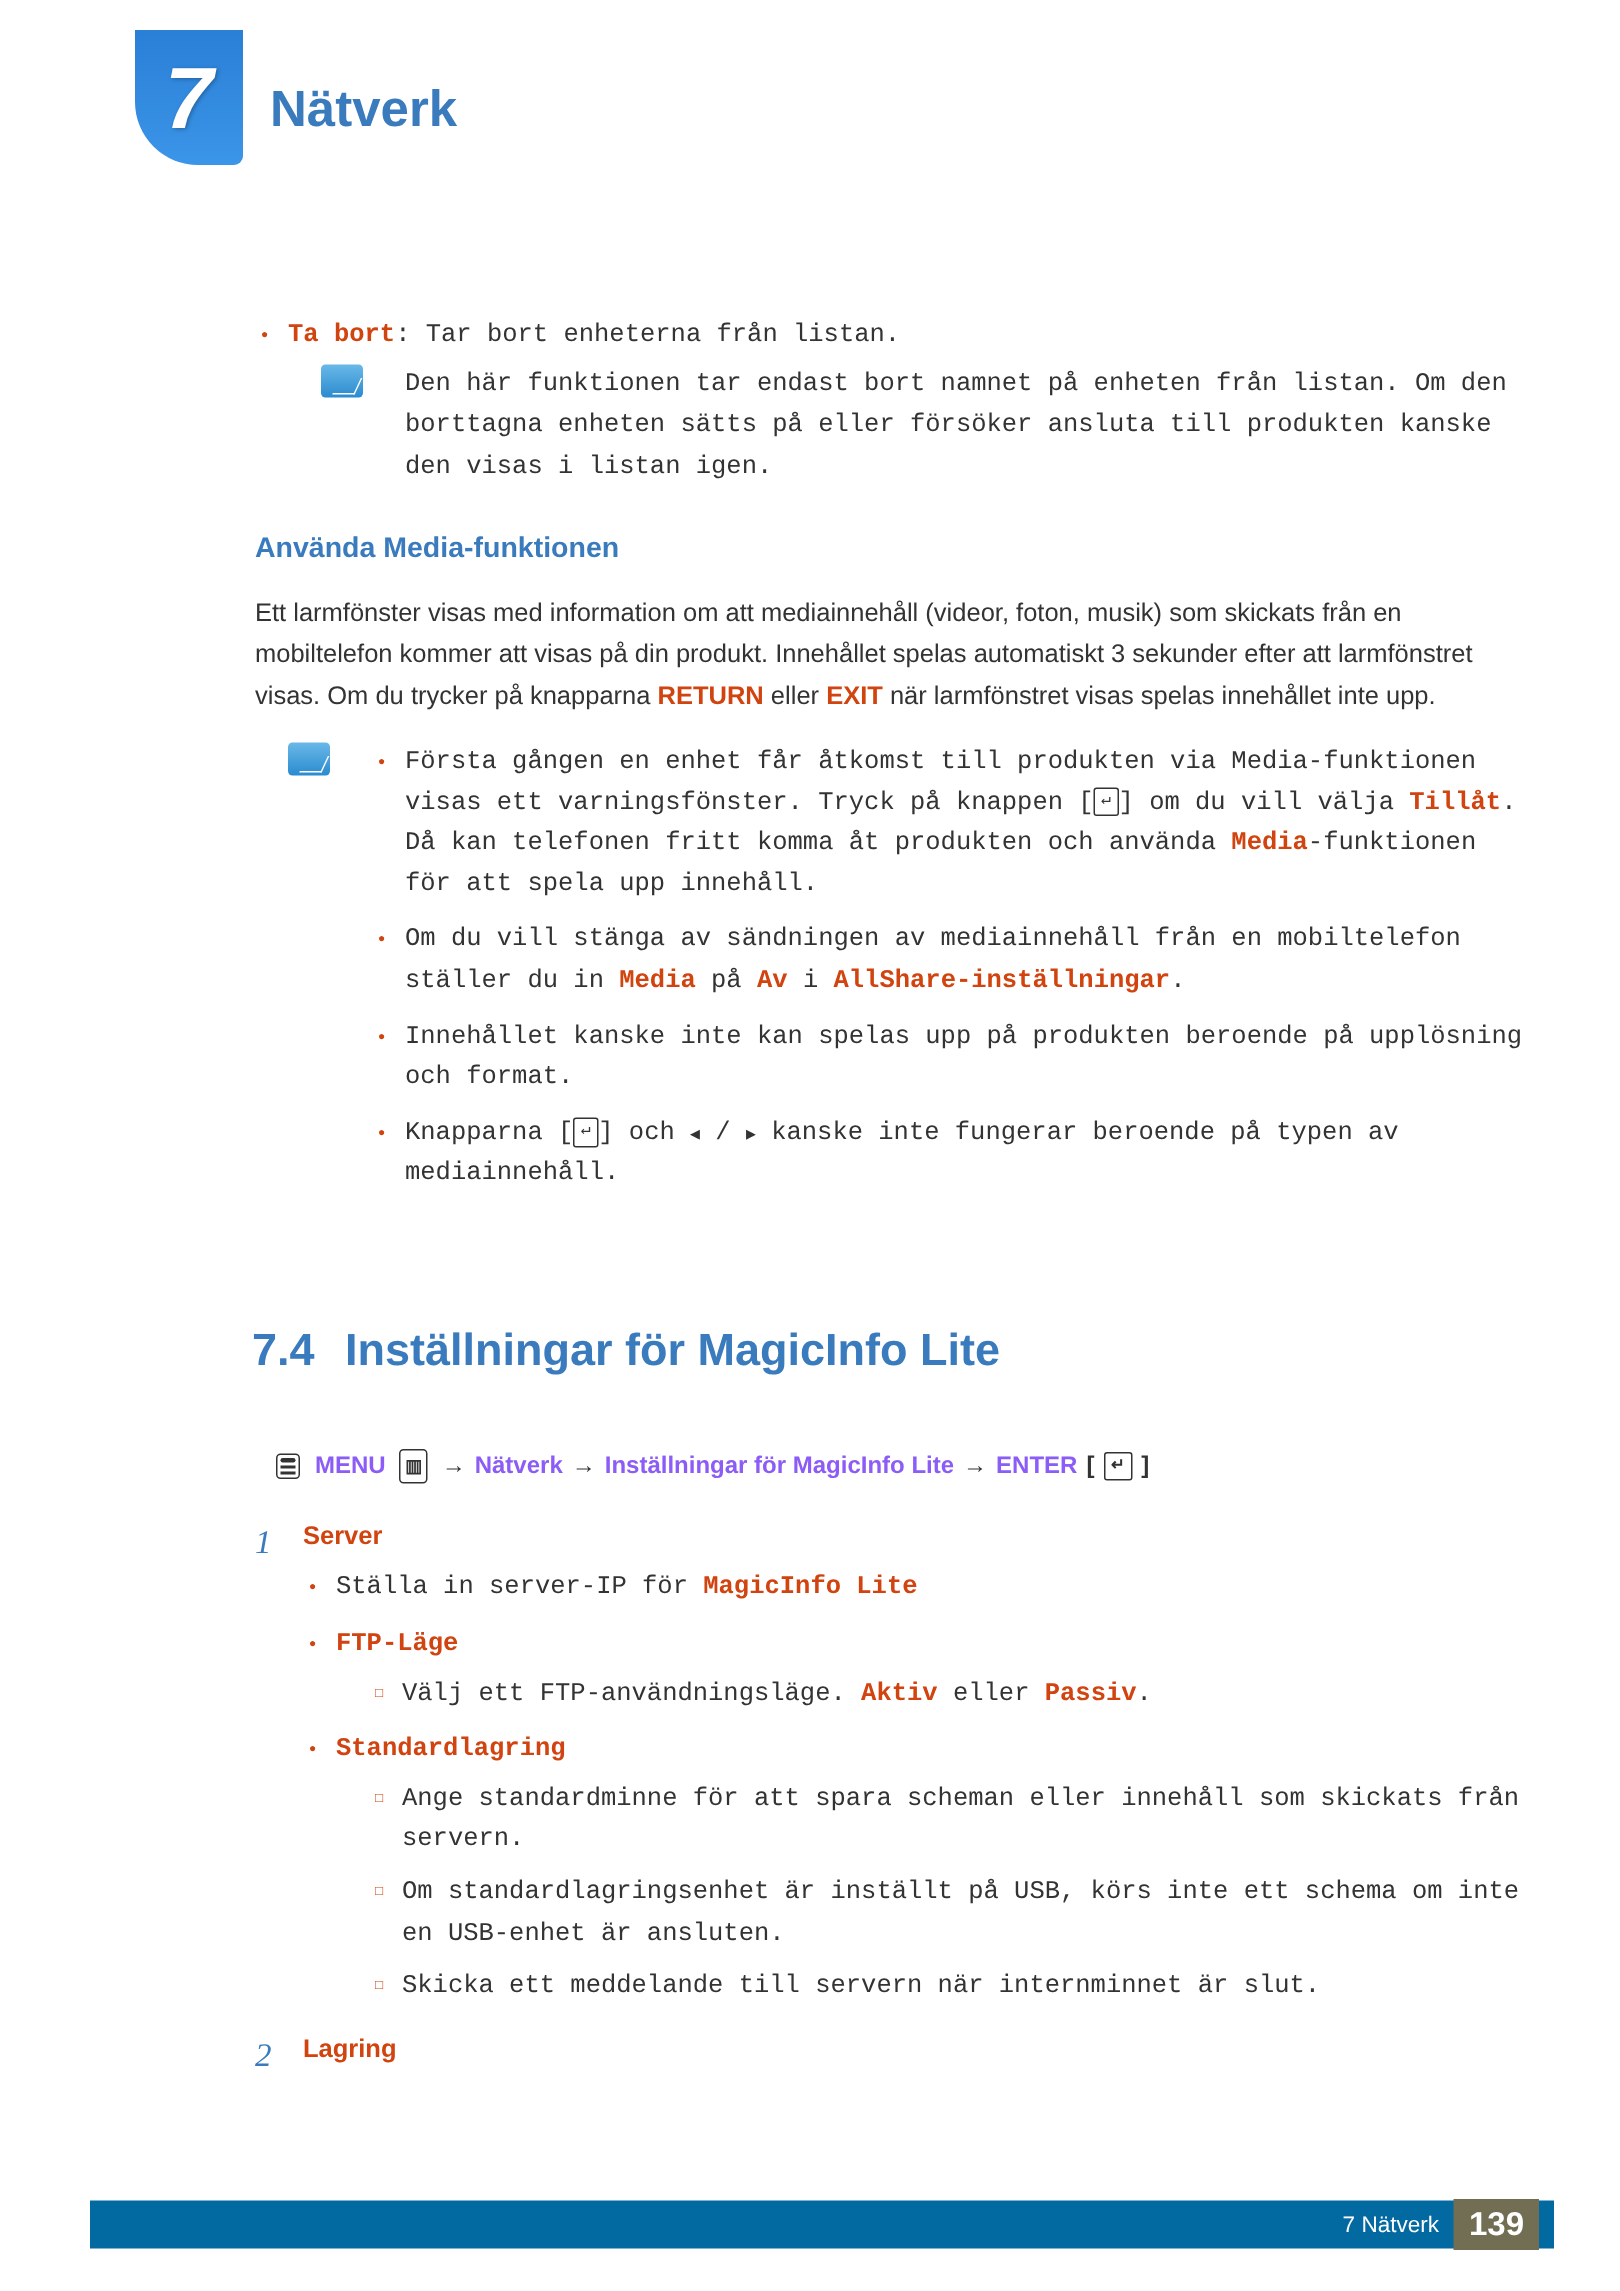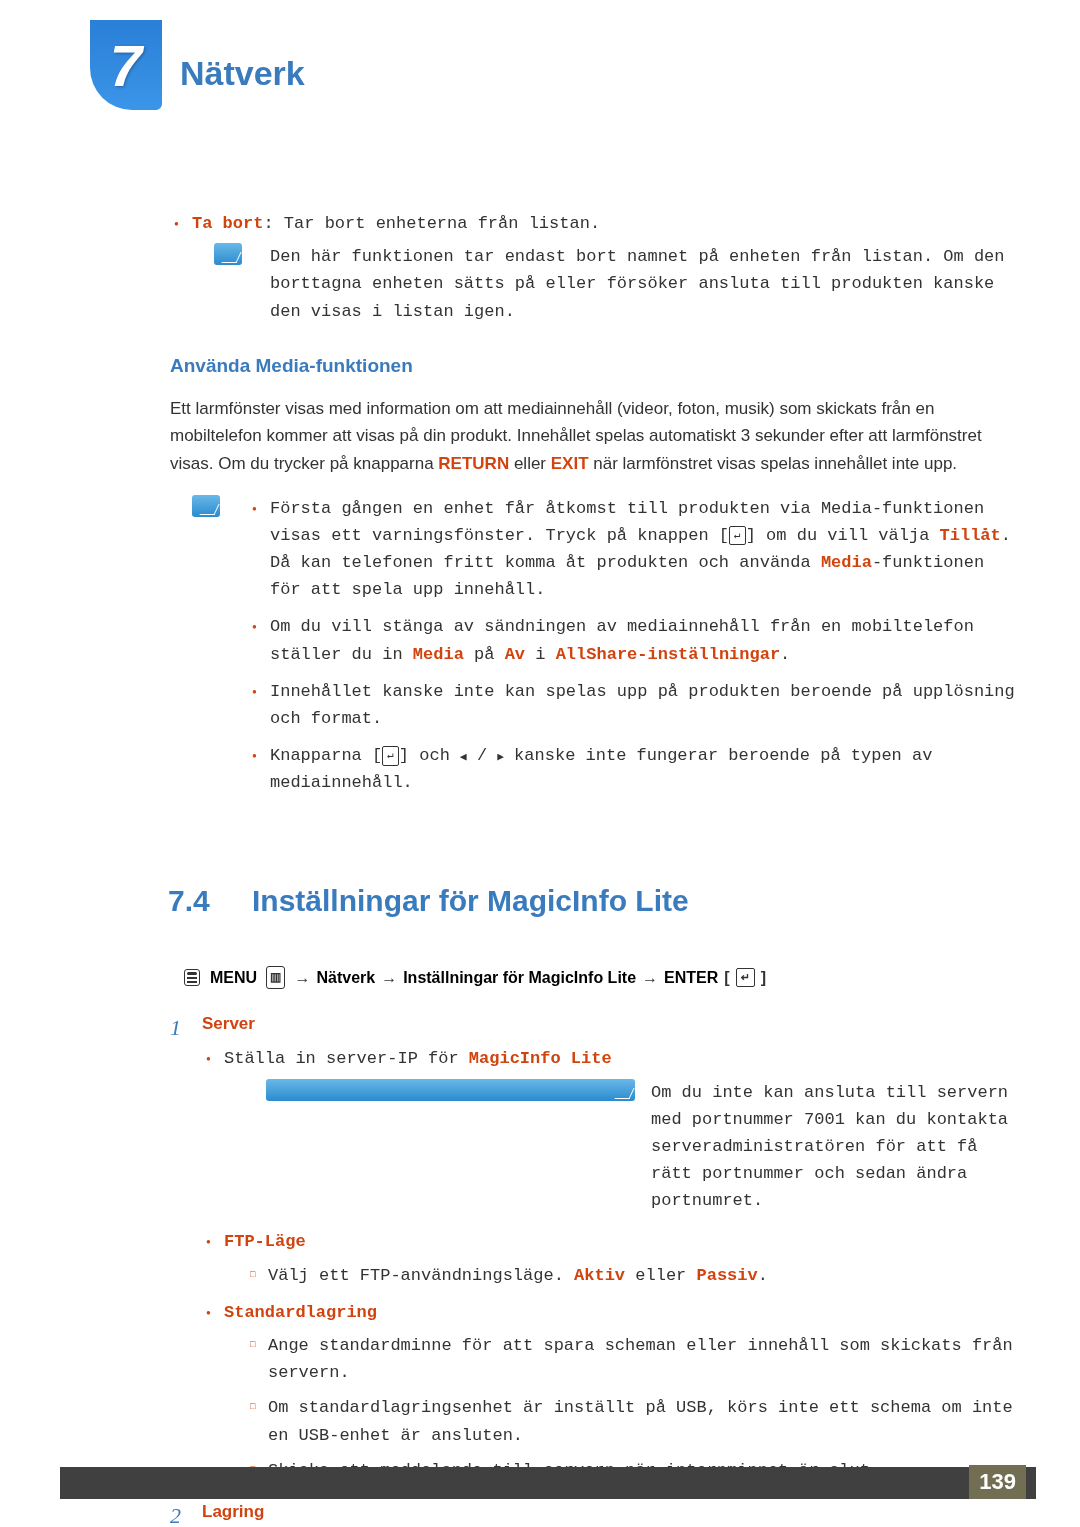--- a/index.html
+++ b/index.html
@@ -120,21 +120,21 @@
   .note-text { flex: 1; }
   .red { color: #d1430f; font-weight: bold; }
   .section-sub {
     color: #3a7bbd;
     font-size: 19px;
     font-weight: bold;
     margin: 26px 0 14px 0;
   }
   .section-h2 {
     display: flex;
-    gap: 26px;
+    gap: 4px;
     margin: 70px 0 40px 16px;
     margin-left: -2px;
   }
   .section-num {
     color: #3a7bbd;
     font-size: 30px;
     font-weight: bold;
     width: 58px;
   }
   .section-title {
@@ -146,21 +146,21 @@
     display: flex;
     align-items: center;
     flex-wrap: wrap;
     gap: 6px;
     font-size: 16px;
     font-weight: bold;
     margin-bottom: 20px;
     margin-left: 14px;
   }
   .nav-path .arrow { color: #333; font-weight: normal; }
-  .nav-path .red { color: #000000; }
+  .nav-path .red { color: #8b5cf6; }
   .icon-box {
     display: inline-block;
     border: 1.5px solid #333;
     border-radius: 3px;
     padding: 1px 3px;
     font-size: 12px;
     margin: 0 3px;
     vertical-align: middle;
   }
   .icon-remote {
@@ -182,28 +182,27 @@
     position: absolute; left: 0; top: 0;
     color: #3a7bbd; font-style: italic; font-size: 22px; font-family: Georgia, serif;
   }
   .step-label { color: #d1430f; font-weight: bold; }
   .footer-bar {
     position: absolute;
     bottom: 28px;
     left: 60px;
     right: 44px;
     height: 32px;
-    background: #404040;
-    display: flex;
-    align-items: flex-end;
+    background: #0369a1;
+    display: flex;
+    align-items: center;
     justify-content: flex-end;
     padding-right: 10px;
     color: #fff;
     font-size: 15px;
-    flex-direction: column;
   }
   .page-num-box {
     background: #726e54;
     padding: 4px 10px;
     margin-left: 10px;
     font-size: 22px;
     font-weight: bold;
   }
   .inline-icon {
     display: inline-block;
@@ -282,24 +281,20 @@
         <span style="color:#333;">]</span>
     </div>
 
     <ol class="num">
       <li>
         <span class="step-num">1</span>
         <span class="step-label">Server</span>
         <ul class="bulleted" style="margin-top:8px;">
           <li>
             <span>Ställa in server-IP för </span><span class="red">MagicInfo Lite</span>
-            <div class="note-block-nested">
-              <div class="note-icon"></div>
-              <div>Om du inte kan ansluta till servern med portnummer 7001 kan du kontakta serveradministratören för att få rätt portnummer och sedan ändra portnumret.</div>
-            </div>
           </li>
           <li>
             <span class="red">FTP-Läge</span>
             <ul class="square">
               <li>
                 <span>Välj ett FTP-användningsläge. </span><span class="red">Aktiv</span><span> eller </span><span class="red">Passiv</span><span>.</span>
               </li>
             </ul>
           </li>
           <li>

